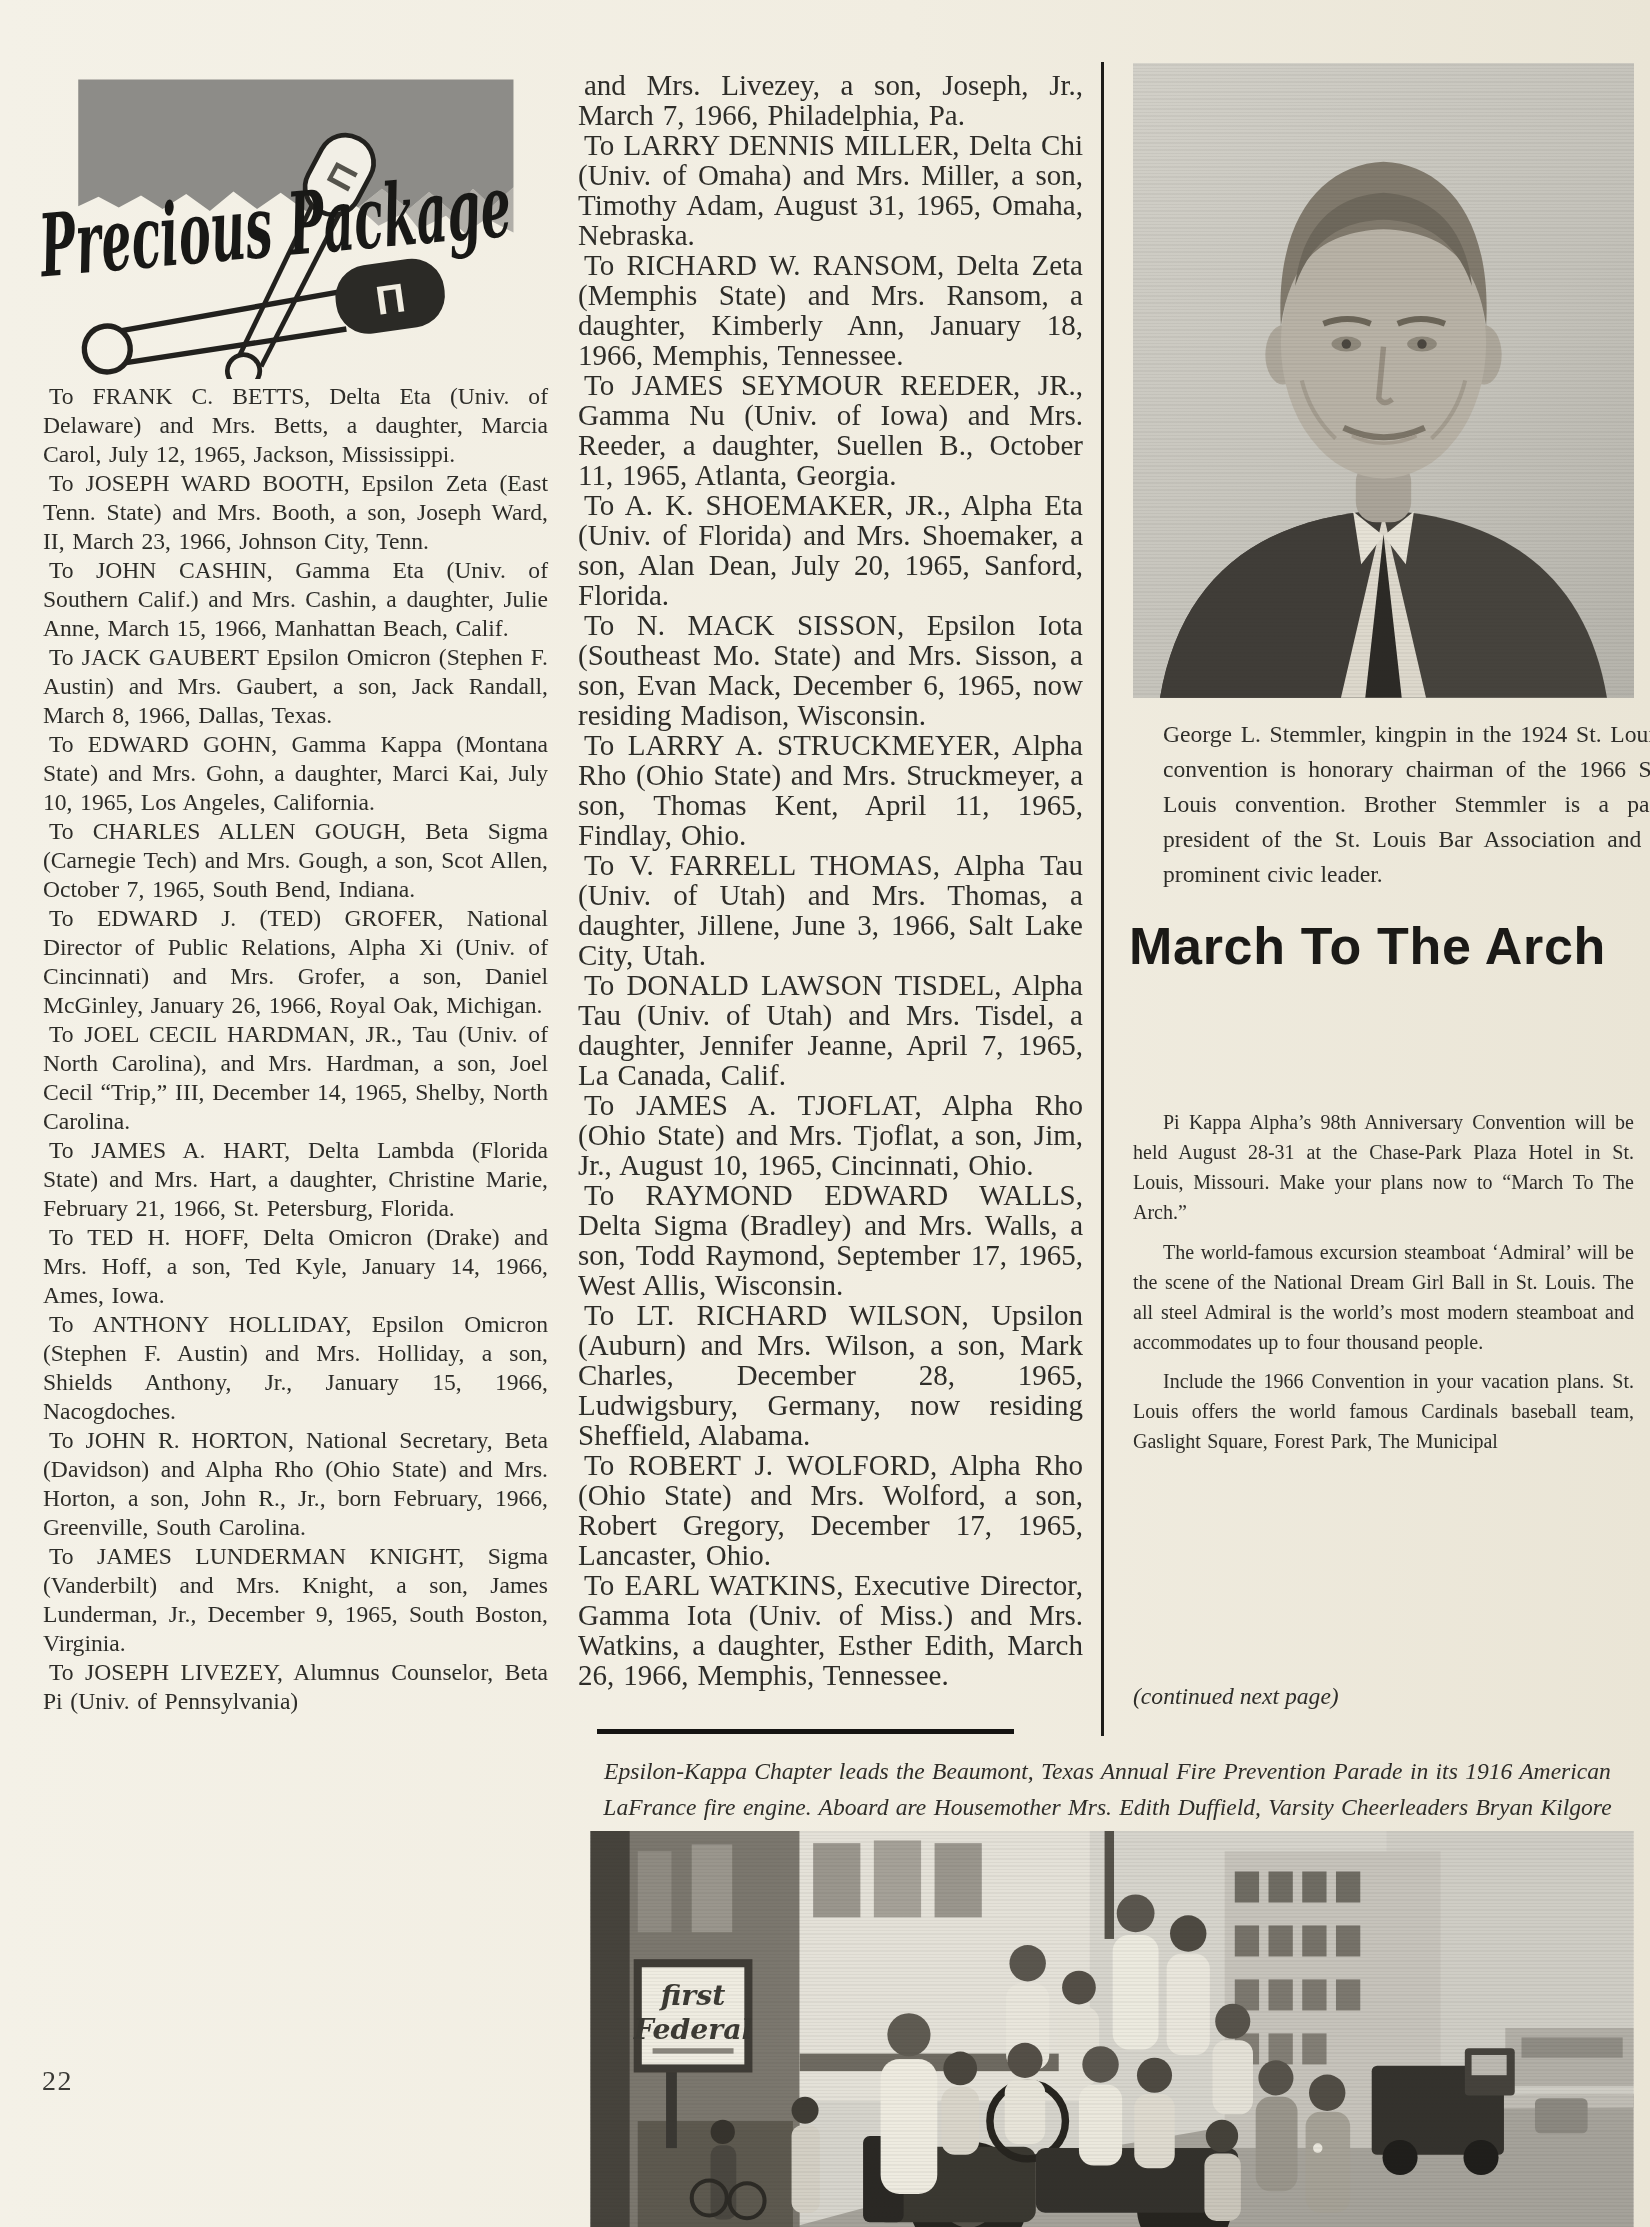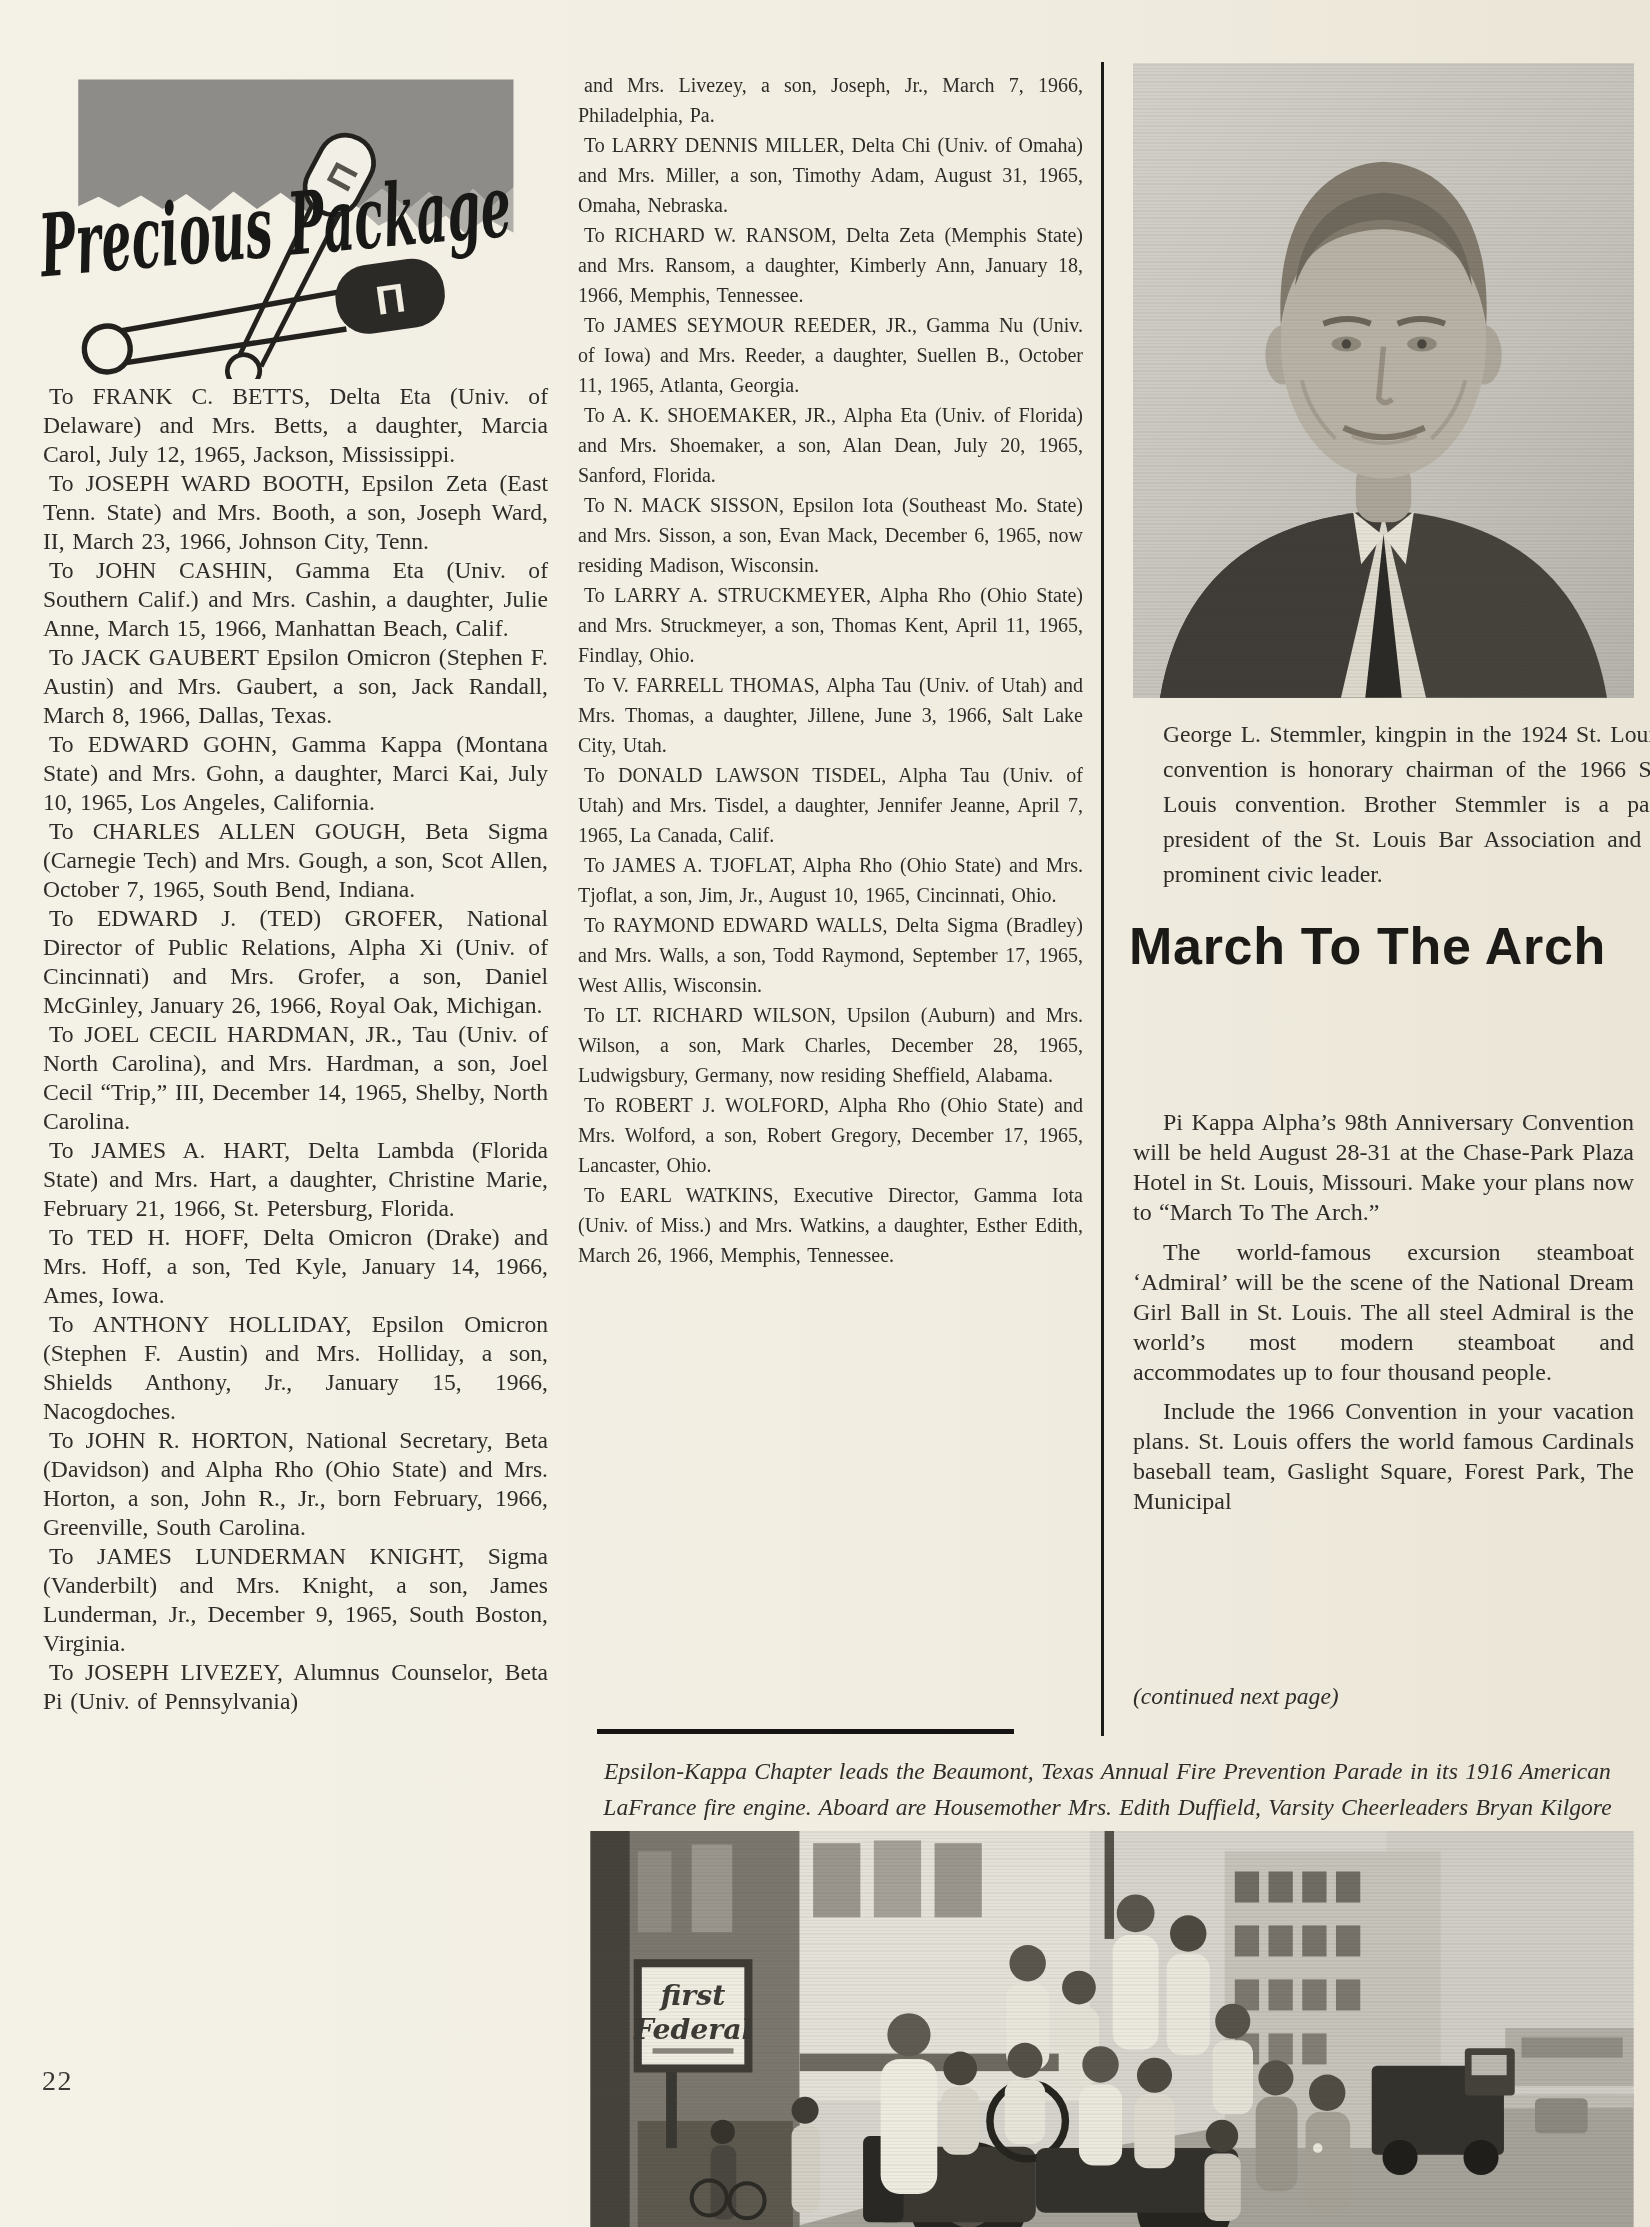--- a/index.html
+++ b/index.html
@@ -5,35 +5,35 @@
   html,body { margin:0; padding:0; background:#6e6a62; }
   .page {
     position:relative; width:1651px; height:2227px; overflow:hidden;
     background:linear-gradient(90deg,#f4f1e7 0%, #f1ede1 55%, #eae5d6 100%);
     font-family:"Liberation Serif","DejaVu Serif",serif;
     color:#2e2d29;
   }
   .textcol { position:absolute; text-align:justify; }
   .textcol p { margin:0; text-indent:6px; word-spacing:1.7px; }
   .left-col  { left:43px;  top:382px; width:505px; font-size:23.6px; line-height:29px; }
-  .mid-col   { left:578px; top:70px; width:505px; font-size:20px; line-height:30px; }
+  .mid-col   { left:578px; top:70px; width:505px; font-size:29px; line-height:30px; }
   .vdivider  { position:absolute; left:1101px; top:62px; width:3.4px; height:1674px; background:#1d1c19; }
   .hrule     { position:absolute; left:597px; top:1729px; width:417px; height:5.4px; background:#151412; }
   .logo-wrap { position:absolute; left:41px; top:74px; width:505px; height:305px; }
   .portrait-wrap { position:absolute; left:1133px; top:63px; width:501px; height:635px; }
   .stemmler-caption {
     position:absolute; left:1163px; top:717px; width:501px;
     font-size:23.6px; line-height:35px; text-align:justify; word-spacing:1.4px;
   }
   .headline {
     position:absolute; left:1129px; top:908px; width:500px;
     font-family:"Liberation Sans","DejaVu Sans",sans-serif; font-weight:700;
     font-size:52px; line-height:76px; color:#1b1a17; letter-spacing:0.7px;
   }
-  .article { position:absolute; left:1133px; top:1107px; width:501px; font-size:24px; line-height:30px; text-align:justify; }
+  .article { position:absolute; left:1133px; top:1107px; width:501px; font-size:20px; line-height:30px; text-align:justify; }
   .article p { margin:0 0 9.5px 0; text-indent:30px; word-spacing:1.4px; }
   .continued { position:absolute; left:1133px; top:1683px; width:501px; text-align:left; font-style:italic; font-size:23.6px; }
   .fire-caption {
     position:absolute; left:585px; top:1753px; width:1045px;
     font-size:23.6px; line-height:36px; font-style:italic; text-align:center; word-spacing:1.4px;
   }
   .street-wrap { position:absolute; left:590px; top:1831px; width:1044px; height:396px; }
   .page-number { position:absolute; left:42px; top:2065px; font-size:28px; color:#3a3935; letter-spacing:1.4px; }
   .photo-overlay {
     position:absolute; inset:0; pointer-events:none;

